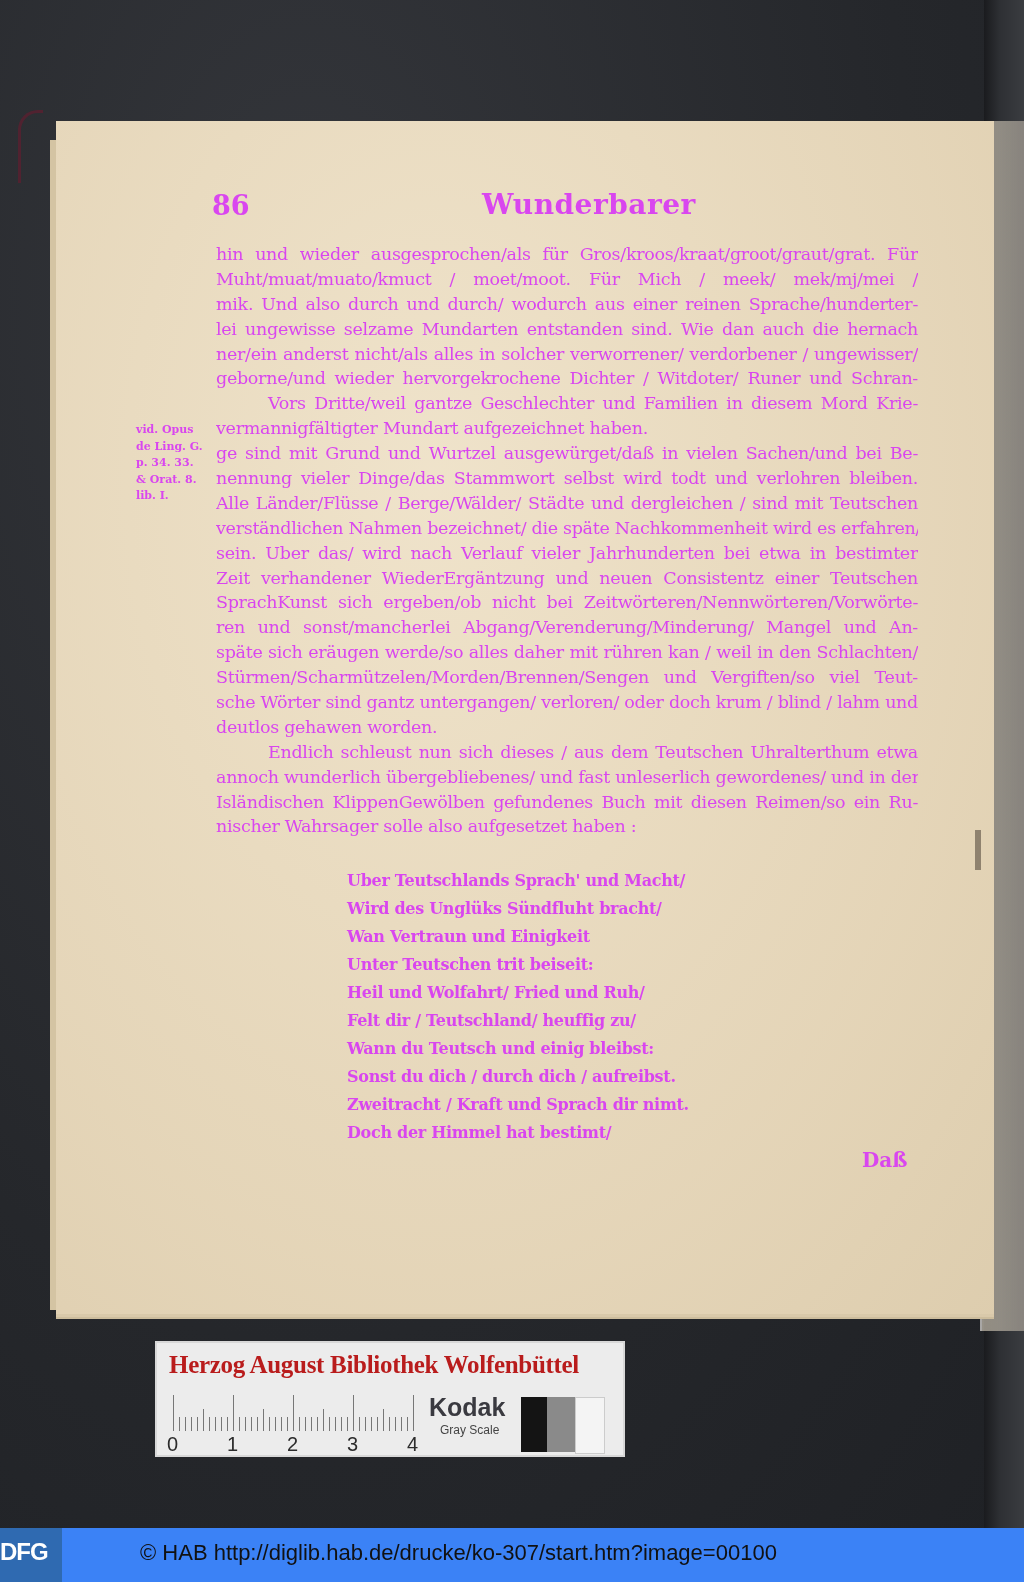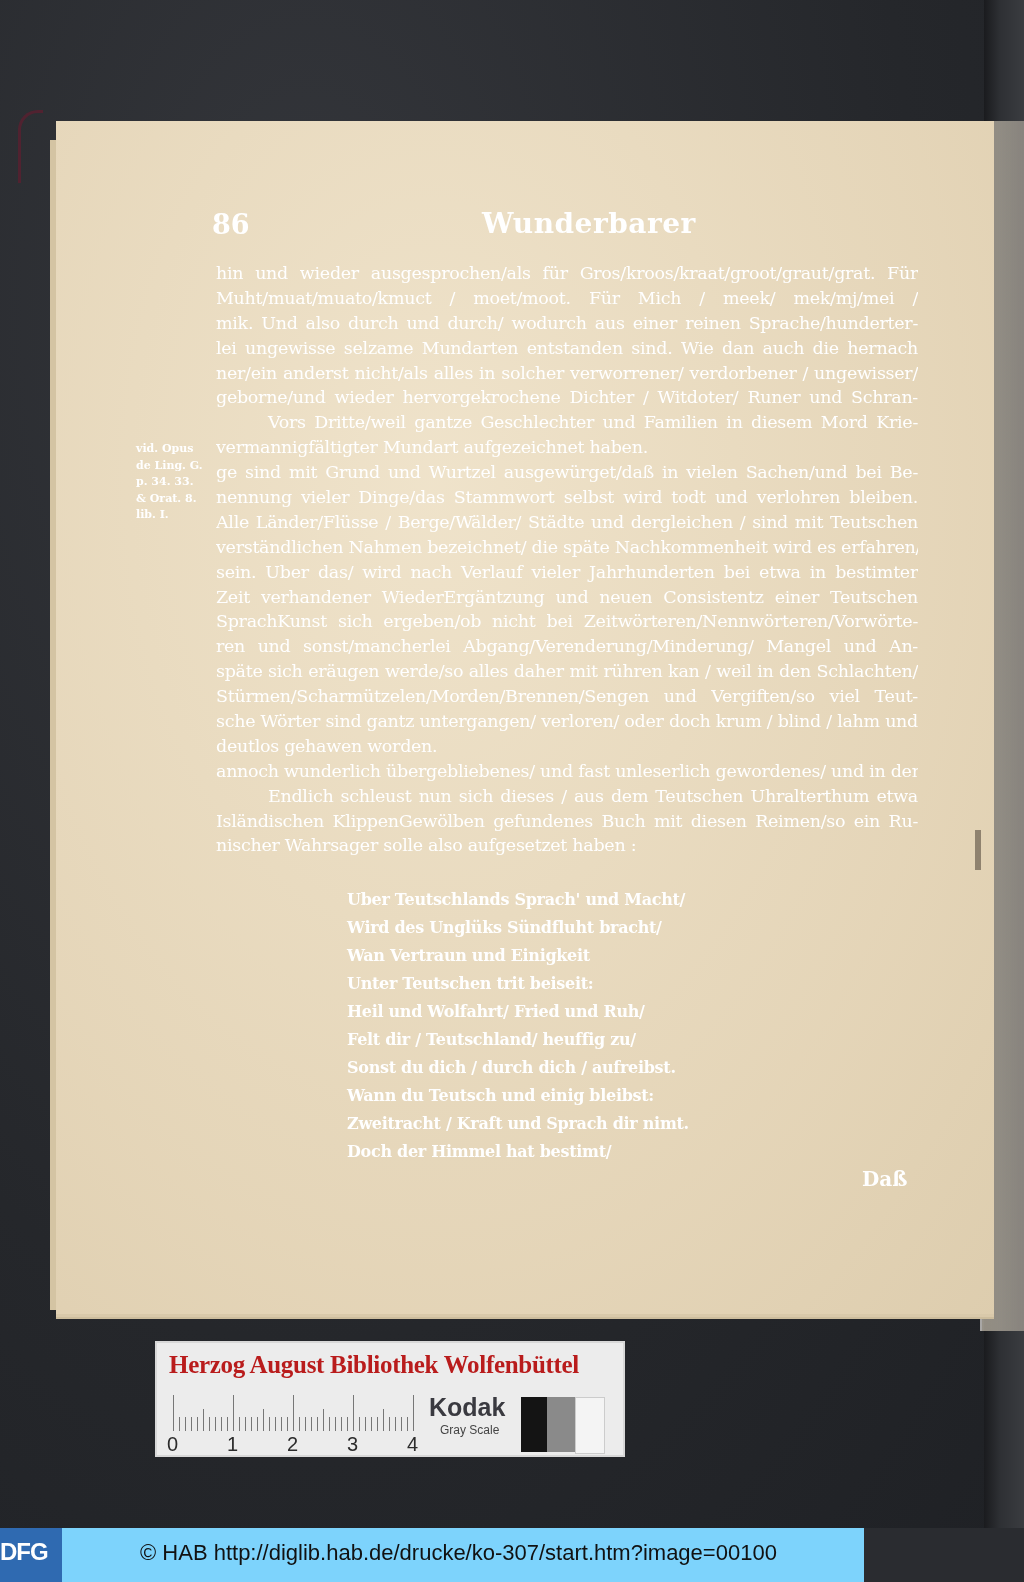--- a/index.html
+++ b/index.html
@@ -31,21 +31,21 @@
     }
     .page-left-edge {
       position: absolute; left: 50px; top: 140px; width: 8px; height: 1170px;
       background: #d4c4a3;
     }
     .page-right-fold {
       position: absolute; left: 980px; top: 121px; width: 44px; height: 1210px;
       background: linear-gradient(90deg, rgba(230,220,200,.6), rgba(210,200,185,.5));
       border-left: 2px solid rgba(200,200,200,.6);
     }
-    .text { color: #ffffff; margin-top: 19px; }
+    .text { color: #d946ef; }
     .page-number {
       position: absolute; left: 212px; top: 190px;
       font-size: 27px; font-weight: bold;
     }
     .running-head {
       position: absolute; left: 482px; top: 188px;
       font-size: 28px; font-weight: bold; letter-spacing: .5px;
     }
     .body-lines {
       position: absolute; left: 216px; top: 242px; width: 702px;
@@ -105,22 +105,22 @@
       font-size: 25px; color: #3a3a40;
     }
     .kodak-sub {
       position: absolute; left: 283px; top: 80px;
       font-family: "Liberation Sans", sans-serif;
       font-size: 12px; color: #444;
     }
     .swatch { position: absolute; top: 54px; height: 55px; }
     
     .footer {
-      position: absolute; left: 0; top: 1528px; width: 864px; height: 54px;
-      background: #7dd3fc;
+      position: absolute; left: 0; top: 1528px; width: 1024px; height: 54px;
+      background: #3b82f6;
     }
     .dfg-logo {
       position: absolute; left: 0; top: 0; width: 62px; height: 54px;
       background: #2f6ab1; color: #fff;
       font-family: "Liberation Sans", sans-serif; font-weight: bold;
       font-size: 24px; line-height: 48px; text-align: left; padding-left: 0px;
       letter-spacing: -1px;
     }
     .footer-text {
       position: absolute; left: 140px; top: 12px;
@@ -164,35 +164,35 @@
   <div class="line">Alle Länder/Flüsse / Berge/Wälder/ Städte und dergleichen / sind mit Teutschen</div>
   <div class="line">verständlichen Nahmen bezeichnet/ die späte Nachkommenheit wird es erfahren/</div>
   <div class="line">sein. Uber das/ wird nach Verlauf vieler Jahrhunderten bei etwa in bestimter</div>
   <div class="line">Zeit verhandener WiederErgäntzung und neuen Consistentz einer Teutschen</div>
   <div class="line">SprachKunst sich ergeben/ob nicht bei Zeitwörteren/Nennwörteren/Vorwörte-</div>
   <div class="line">ren und sonst/mancherlei Abgang/Verenderung/Minderung/ Mangel und An-</div>
   <div class="line">späte sich eräugen werde/so alles daher mit rühren kan / weil in den Schlachten/</div>
   <div class="line">Stürmen/Scharmützelen/Morden/Brennen/Sengen und Vergiften/so viel Teut-</div>
   <div class="line">sche Wörter sind gantz untergangen/ verloren/ oder doch krum / blind / lahm und</div>
   <div class="line last">deutlos gehawen worden.</div>
+  <div class="line indent">Endlich schleust nun sich dieses / aus dem Teutschen Uhralterthum etwa</div>
   <div class="line">annoch wunderlich übergebliebenes/ und fast unleserlich gewordenes/ und in den</div>
-  <div class="line indent">Endlich schleust nun sich dieses / aus dem Teutschen Uhralterthum etwa</div>
   <div class="line">Isländischen KlippenGewölben gefundenes Buch mit diesen Reimen/so ein Ru-</div>
   <div class="line last">nischer Wahrsager solle also aufgesetzet haben :</div>
 </div>
 
 <div class="text poem">
   <div class="poem-line">Uber Teutschlands Sprach' und Macht/</div>
   <div class="poem-line">Wird des Unglüks Sündfluht bracht/</div>
   <div class="poem-line">Wan Vertraun und Einigkeit</div>
   <div class="poem-line">Unter Teutschen trit beiseit:</div>
   <div class="poem-line">Heil und Wolfahrt/ Fried und Ruh/</div>
   <div class="poem-line">Felt dir / Teutschland/ heuffig zu/</div>
+  <div class="poem-line">Wann du Teutsch und einig bleibst:</div>
   <div class="poem-line">Sonst du dich / durch dich / aufreibst.</div>
-  <div class="poem-line">Wann du Teutsch und einig bleibst:</div>
   <div class="poem-line">Zweitracht / Kraft und Sprach dir nimt.</div>
   <div class="poem-line">Doch der Himmel hat bestimt/</div>
 </div>
 
 <div class="text catchword">Daß</div>
 <div class="show-through"></div>
 
 <div class="target">
   <div class="target-title">Herzog August Bibliothek Wolfenbüttel</div>
   <div class="ruler">

